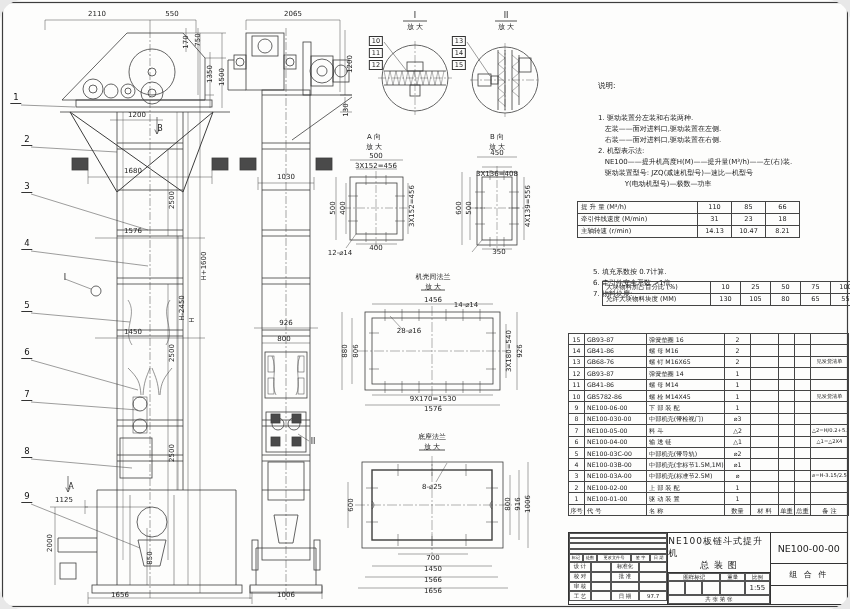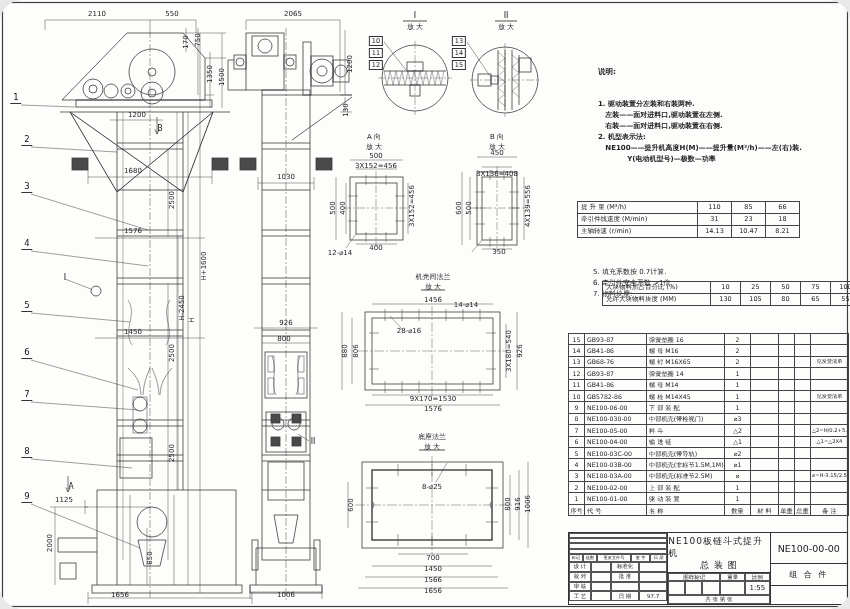--- a/index.html
+++ b/index.html
@@ -312,23 +312,23 @@
       <span class="balloon" style="left: 27px; top: 146px;">2</span>
       <span class="balloon" style="left: 27px; top: 193px;">3</span>
       <span class="balloon" style="left: 27px; top: 250px;">4</span>
       <span class="balloon" style="left: 27px; top: 312px;">5</span>
       <span class="balloon" style="left: 27px; top: 359px;">6</span>
       <span class="balloon" style="left: 27px; top: 401px;">7</span>
       <span class="balloon" style="left: 27px; top: 458px;">8</span>
       <span class="balloon" style="left: 27px; top: 503px;">9</span>
     </div>
 
-  <div class="txtblock" style="left:598px;top:44px;font-weight:bold;">
+  <div class="txtblock" style="left:598px;top:58px;">
     <div class="hd">说明:</div>
-    <div id="notes-lines"><div>1. 驱动装置分左装和右装两种.</div><div>   左装——面对进料口,驱动装置在左侧.</div><div>   右装——面对进料口,驱动装置在右侧.</div><div>2. 机型表示法:</div><div>   NE100——提升机高度H(M)——提升量(M³/h)——左(右)装.</div><div>            Y(电动机型号)—极数—功率</div></div>
+    <div id="notes-lines"><div>1. 驱动装置分左装和右装两种.</div><div>   左装——面对进料口,驱动装置在左侧.</div><div>   右装——面对进料口,驱动装置在右侧.</div><div>2. 机型表示法:</div><div>   NE100——提升机高度H(M)——提升量(M³/h)——左(右)装.</div><div>   驱动装置型号: JZQ(减速机型号)—速比—机型号</div><div>            Y(电动机型号)—极数—功率</div></div>
   </div>
 
 
   <table class="dt" id="speedtbl" style="left:577px;top:201px;width:222px;">
     <colgroup>
         <col style="width:120px">
         <col style="width:34px">
         <col style="width:34px">
         <col style="width:34px">
       </colgroup>

